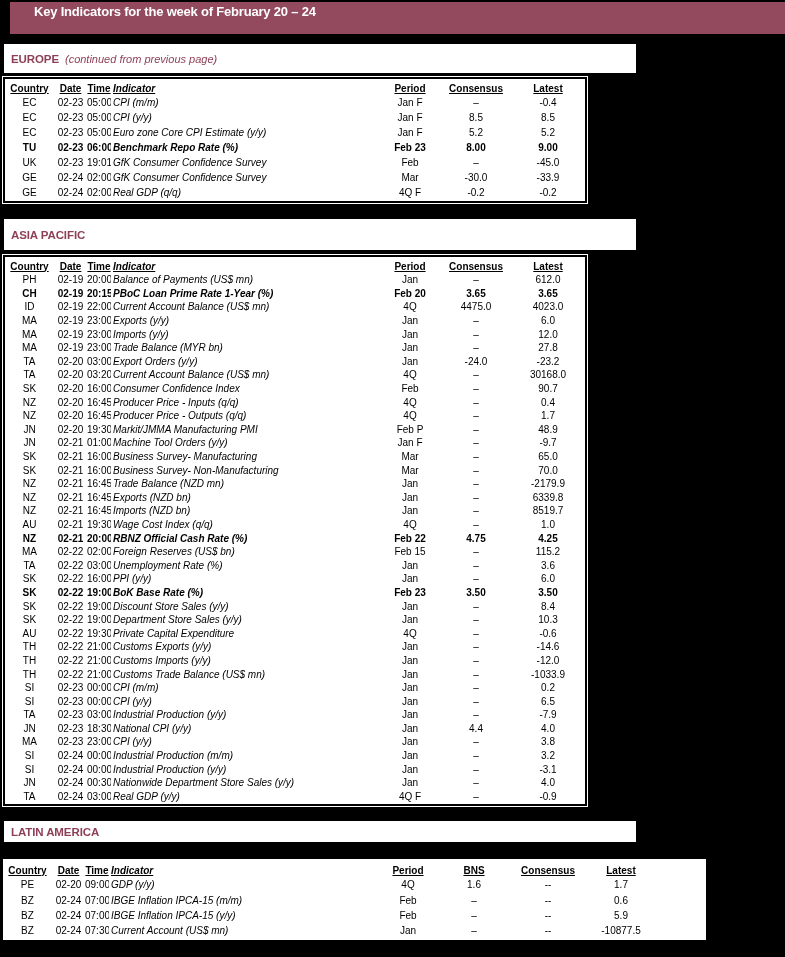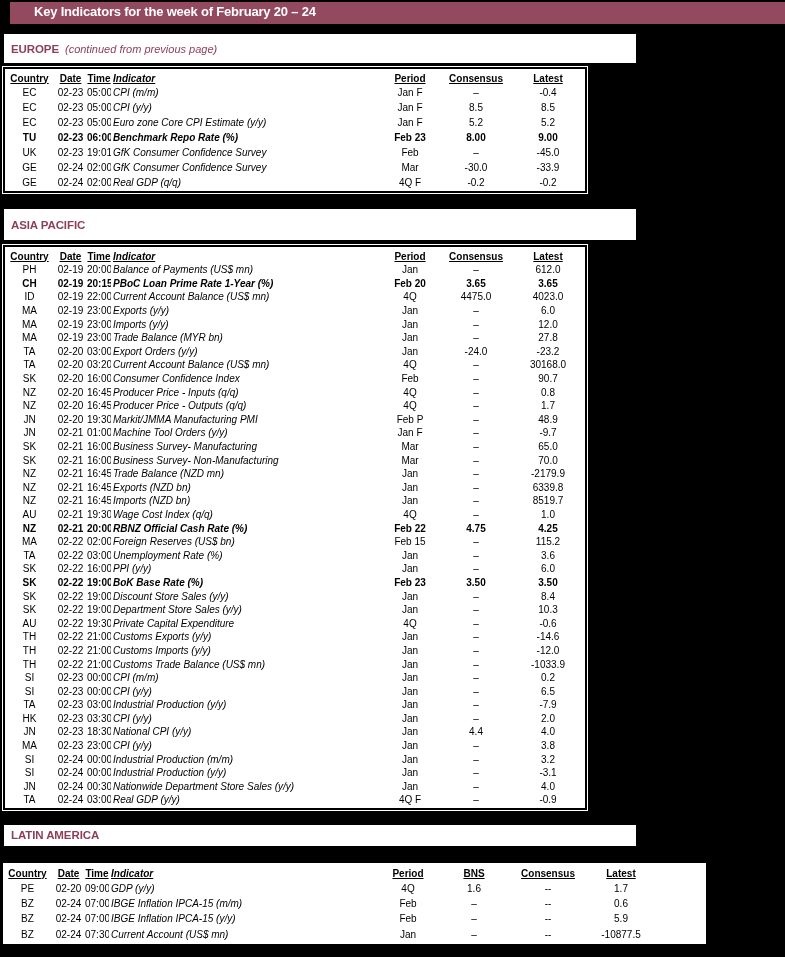--- a/index.html
+++ b/index.html
@@ -13,21 +13,21 @@
   }
   *{box-sizing:border-box;}
   html,body{margin:0;padding:0;}
   body{
     width:785px;height:957px;overflow:hidden;
     background:var(--page-bg);
     font-family:"Liberation Sans","DejaVu Sans",sans-serif;
     color:var(--table-text);
   }
   .titlebar{
-    margin:2px 0 0 10px;width:775px;height:22px;line-height:20px;
+    margin:2px 0 0 10px;width:775px;height:32px;line-height:20px;
     background:var(--maroon-bar);color:var(--title-text);
     font-size:13px;font-weight:bold;letter-spacing:-0.2px;
     padding-left:24px;white-space:nowrap;
   }
   .band{
     background:var(--panel-bg);width:632px;margin-left:4px;
     display:flex;align-items:center;padding-left:7px;
   }
   .band-europe{height:29px;margin-top:10px;margin-bottom:3px;text-align:right;}
   .band-asia{height:31px;margin-top:11px;margin-bottom:4px;}
@@ -280,21 +280,21 @@
               <td class="col-latest">90.7</td>
               <td class="col-fill"></td>
             </tr>
             <tr>
               <td class="col-country">NZ</td>
               <td class="col-date">02-20</td>
               <td class="col-time">16:45</td>
               <td class="col-indicator">Producer Price - Inputs (q/q)</td>
               <td class="col-period">4Q</td>
               <td class="col-consensus">–</td>
-              <td class="col-latest">0.8</td>
+              <td class="col-latest">0.4</td>
               <td class="col-fill"></td>
             </tr>
             <tr>
               <td class="col-country">NZ</td>
               <td class="col-date">02-20</td>
               <td class="col-time">16:45</td>
               <td class="col-indicator">Producer Price - Outputs (q/q)</td>
               <td class="col-period">4Q</td>
               <td class="col-consensus">–</td>
               <td class="col-latest">1.7</td>
@@ -511,30 +511,20 @@
               <td class="col-fill"></td>
             </tr>
             <tr>
               <td class="col-country">TA</td>
               <td class="col-date">02-23</td>
               <td class="col-time">03:00</td>
               <td class="col-indicator">Industrial Production (y/y)</td>
               <td class="col-period">Jan</td>
               <td class="col-consensus">–</td>
               <td class="col-latest">-7.9</td>
-              <td class="col-fill"></td>
-            </tr>
-            <tr>
-              <td class="col-country">HK</td>
-              <td class="col-date">02-23</td>
-              <td class="col-time">03:30</td>
-              <td class="col-indicator">CPI (y/y)</td>
-              <td class="col-period">Jan</td>
-              <td class="col-consensus">–</td>
-              <td class="col-latest">2.0</td>
               <td class="col-fill"></td>
             </tr>
             <tr>
               <td class="col-country">JN</td>
               <td class="col-date">02-23</td>
               <td class="col-time">18:30</td>
               <td class="col-indicator">National CPI (y/y)</td>
               <td class="col-period">Jan</td>
               <td class="col-consensus">4.4</td>
               <td class="col-latest">4.0</td>

